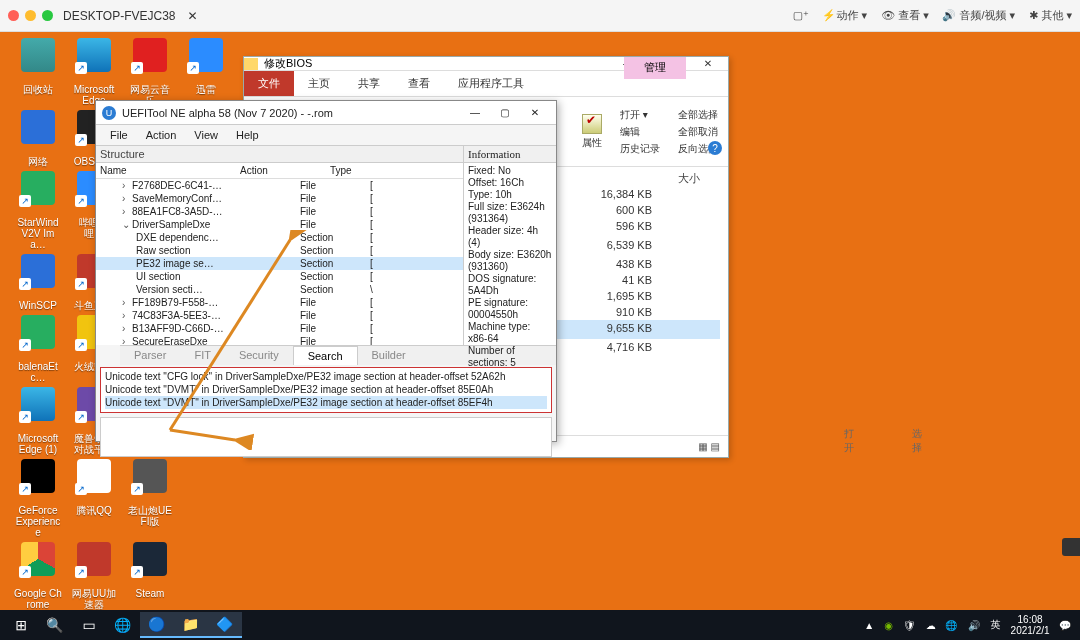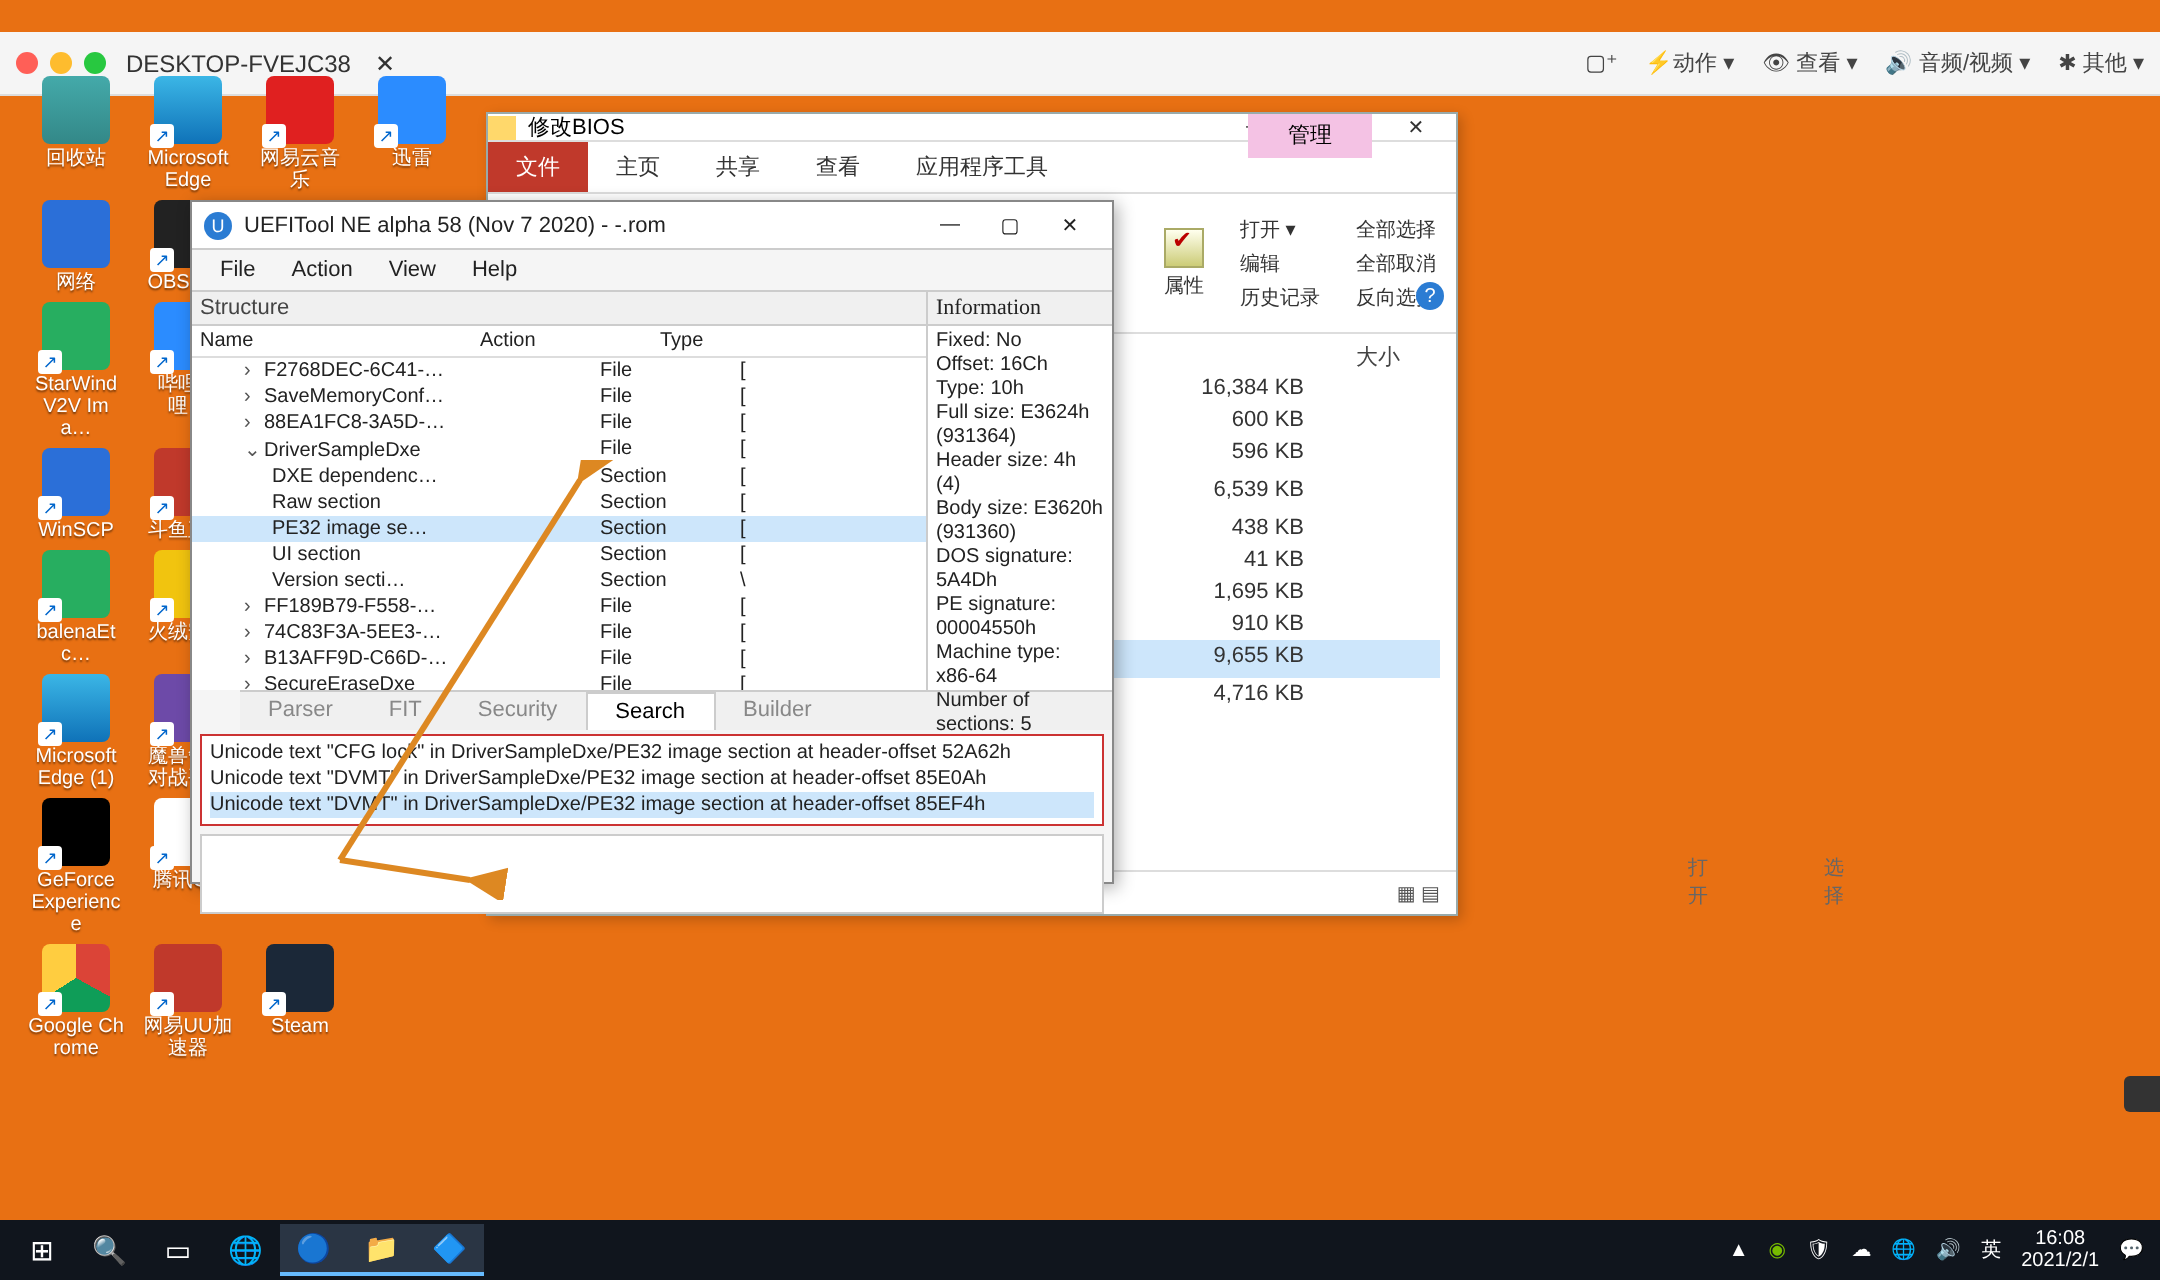--- a/index.html
+++ b/index.html
@@ -1,29 +1,29 @@
 <!DOCTYPE html>
 <html><head>
 <meta charset="utf-8">
 <style>
 * { margin:0; padding:0; box-sizing:border-box; font-family: "Segoe UI", Tahoma, sans-serif; }
 body { width:1080px; height:640px; overflow:hidden; background:#e87013; position:relative; }
 
 
-.mac-titlebar { position:absolute; top:0; left:0; right:0; height:32px; background:#f5f5f5; border-bottom:1px solid #ddd; display:flex; align-items:center; padding:0 8px; font-size:12px; color:#333;margin-top:16px; }
+.mac-titlebar { position:absolute; top:0; left:0; right:0; height:32px; background:#f5f5f5; border-bottom:1px solid #ddd; display:flex; align-items:center; padding:0 8px; font-size:12px; color:#333; }
 .mac-dots { display:flex; gap:6px; margin-right:10px; }
 .mac-dots span { width:11px; height:11px; border-radius:50%; }
 .dot-r{background:#ff5f57}.dot-y{background:#febc2e}.dot-g{background:#28c840}
 .mac-right { margin-left:auto; display:flex; gap:14px; font-size:11px; color:#444; }
 .mac-right span{display:flex;align-items:center;gap:2px}
 
 
 .desktop-icons { position:absolute; top:38px; left:14px; display:flex; flex-direction:column; gap:4px; }
 .icon-col { display:flex; gap:8px; }
-.di { width:48px; display:flex; flex-direction:column; align-items:center; gap:2px; cursor:pointer; }
+.di { width:48px; display:flex; flex-direction:column; align-items:center; gap:12px; cursor:pointer; }
 .di .glyph { width:34px; height:34px; border-radius:4px; display:flex; align-items:center; justify-content:center; font-size:18px; color:#fff; position:relative; }
 .di .lbl { font-size:10px; color:#fff; text-align:center; line-height:11px; text-shadow:0 1px 1px rgba(0,0,0,.5); word-break:break-all; max-width:52px; }
 
 .g-bin{background:linear-gradient(#4aa,#388);} 
 .g-edge{background:linear-gradient(#3bb6e6,#0f72b8);}
 .g-net{background:#e02020;border-radius:50%;}
 .g-xl{background:#2b8cff;}
 .g-obs{background:#222;}
 .g-blue{background:#2b6fd8;}
 .g-pur{background:#6d4aa8;}

